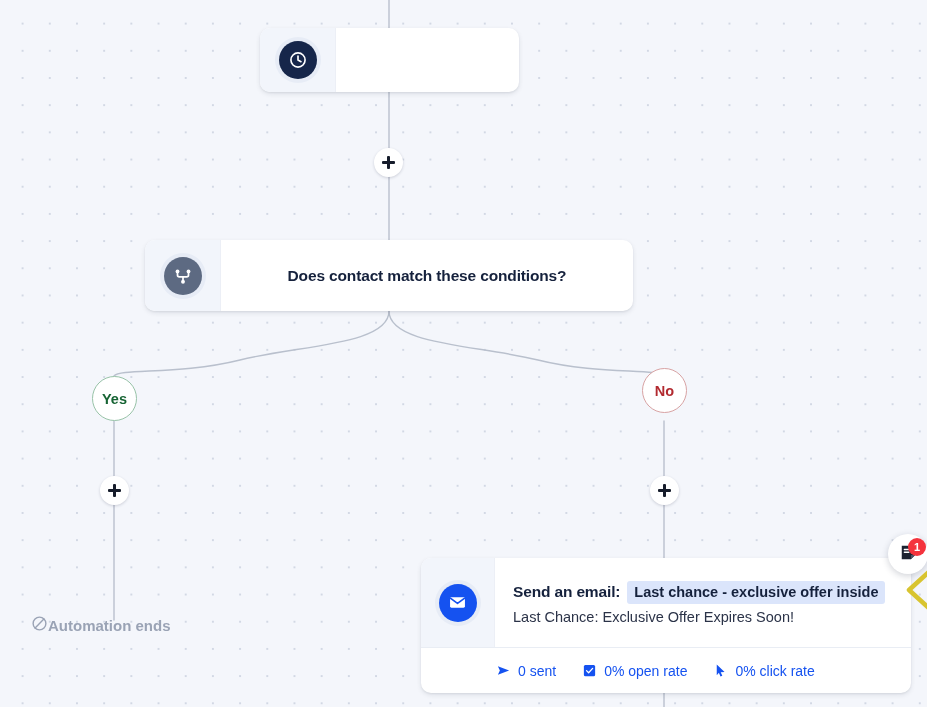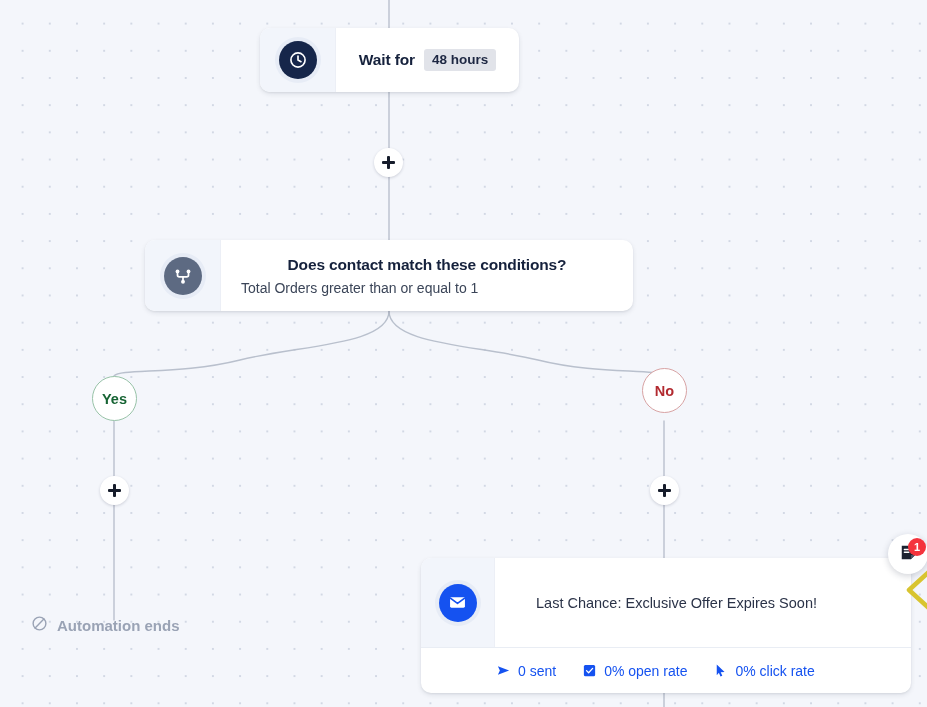--- a/index.html
+++ b/index.html
@@ -93,21 +93,21 @@
   .pill-blue {
     margin-left: 7px;
     background: #dbe5fb;
     color: #15213c;
     font-weight: bold;
     font-size: 14.5px;
     padding: 3px 7px 4px;
     border-radius: 3px;
     white-space: nowrap;
   }
-  .email-sub { font-size: 14.5px; color: #2a3category; color: #2b3348; margin-left: 23px; }
+  .email-sub { font-size: 14.5px; color: #2a3category; color: #2b3348; }
   .email-stats {
     border-top: 1px solid #e9edf4;
     height: 46px;
     display: flex; align-items: center;
     padding-left: 75px;
     gap: 26px;
   }
   .stat { display: flex; align-items: center; gap: 7px; color: #1552f0; font-size: 14px; font-weight: normal; }
   .stat svg { display: block; }
 
@@ -136,21 +136,21 @@
   .add-btn .plus-h, .add-btn .plus-v { position: absolute; background: #161c2b; border-radius: 1px; }
   .add-btn .plus-h { width: 13px; height: 2.4px; }
   .add-btn .plus-v { width: 2.4px; height: 13px; }
   #add-after-wait { left: 374px; top: 148px; }
   #add-yes        { left: 100px; top: 476px; }
   #add-no         { left: 650px; top: 476px; }
 
   
   #automation-ends {
     position: absolute; left: 31px; top: 615px;
-    display: flex; align-items: center; gap: 9px;
+    display: flex; align-items: center; 
     color: #9aa3b5; font-size: 15px; font-weight: bold;
   }
 
   
   #feedback-widget {
     position: absolute; left: 888px; top: 534px;
     width: 40px; height: 40px; border-radius: 50%;
     background: #ffffff;
     box-shadow: 0 2px 7px rgba(26,36,61,.20);
     display: flex; align-items: center; justify-content: center;
@@ -199,24 +199,20 @@
   <div class="node" id="wait-node">
     <div class="node-iconcol">
       <div class="icon-ring">
         <div class="icon-disc disc-navy">
           <svg width="20" height="20" viewBox="0 0 24 24" fill="none" stroke="#ffffff" stroke-width="2" stroke-linecap="round">
             <circle cx="12" cy="12" r="8.5"></circle>
             <path d="M12 7.2 L12 12 L15.6 14"></path>
           </svg>
         </div>
       </div>
-    </div>
-    <div class="node-body">
-      <span class="wait-label">Wait for</span>
-      <span class="pill-grey">48 hours</span>
     </div>
   </div>
 
   <div class="add-btn" id="add-after-wait">
     <span class="plus-h"></span>
     <span class="plus-v"></span>
   </div>
 
   <div class="node" id="condition-node">
     <div class="node-iconcol">
@@ -227,21 +223,20 @@
             <circle cx="18" cy="7" r="2.1" fill="#ffffff" stroke="none"></circle>
             <circle cx="12" cy="18.3" r="2.1" fill="#ffffff" stroke="none"></circle>
             <path d="M6 9.1 L6 11.3 Q6 13 8 13 L16 13 Q18 13 18 11.3 L18 9.1"></path>
             <path d="M12 13 L12 16.2"></path>
           </svg>
         </div>
       </div>
     </div>
     <div class="node-body">
       <div class="cond-title">Does contact match these conditions?</div>
-      <div class="cond-sub">Total Orders greater than or equal to 1</div>
     </div>
   </div>
 
   <div class="branch" id="branch-yes">
     <span>Yes</span>
   </div>
   <div class="branch" id="branch-no">
     <span>No</span>
   </div>
 
@@ -270,20 +265,24 @@
         <div class="icon-ring">
           <div class="icon-disc disc-blue">
             <svg width="21" height="21" viewBox="0 0 24 24">
               <rect x="3.5" y="6" width="17" height="12" rx="1.6" fill="#ffffff"></rect>
               <path d="M4.2 7.2 L12 13 L19.8 7.2" fill="none" stroke="#1552f0" stroke-width="1.9" stroke-linecap="round" stroke-linejoin="round"></path>
             </svg>
           </div>
         </div>
       </div>
       <div class="node-body">
+        <div class="email-head">
+          <span class="email-head-label">Send an email:</span>
+          <span class="pill-blue">Last chance - exclusive offer inside</span>
+        </div>
         <div class="email-sub">Last Chance: Exclusive Offer Expires Soon!</div>
       </div>
     </div>
     <div class="email-stats">
       <div class="stat">
         <span>
           <svg width="15" height="15" viewBox="0 0 24 24" fill="#1552f0">
             <path d="M3 5.2 L21 12 L3 18.8 L6.2 12 Z"></path>
           </svg>
         </span>

